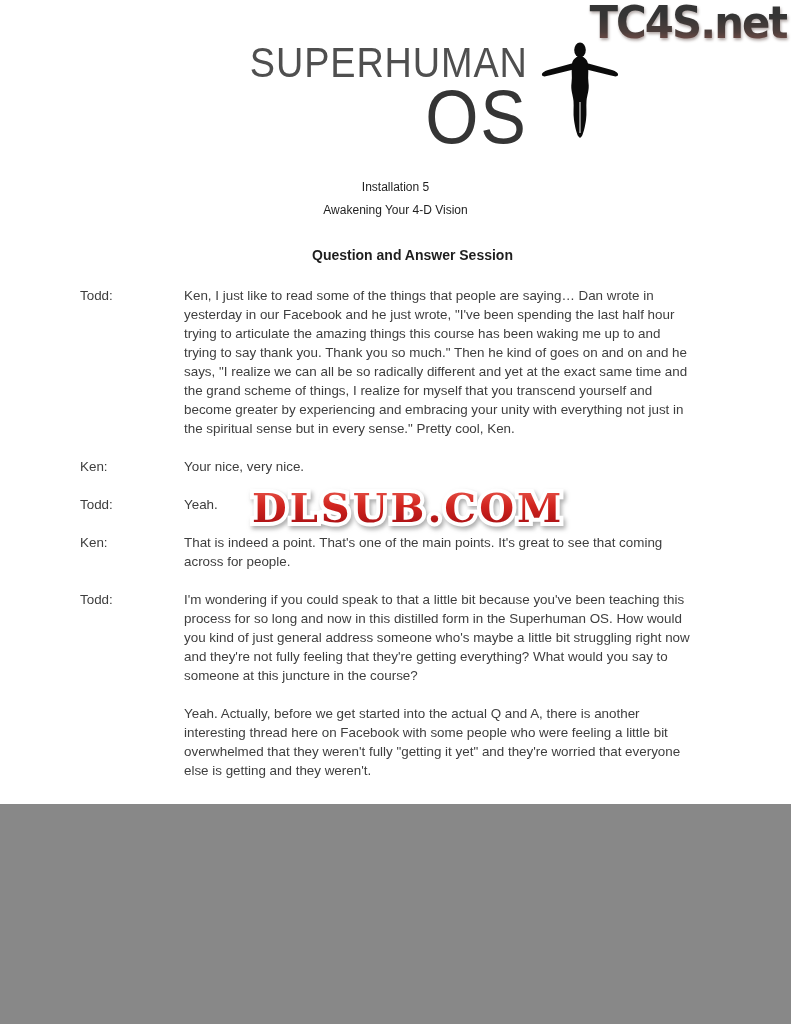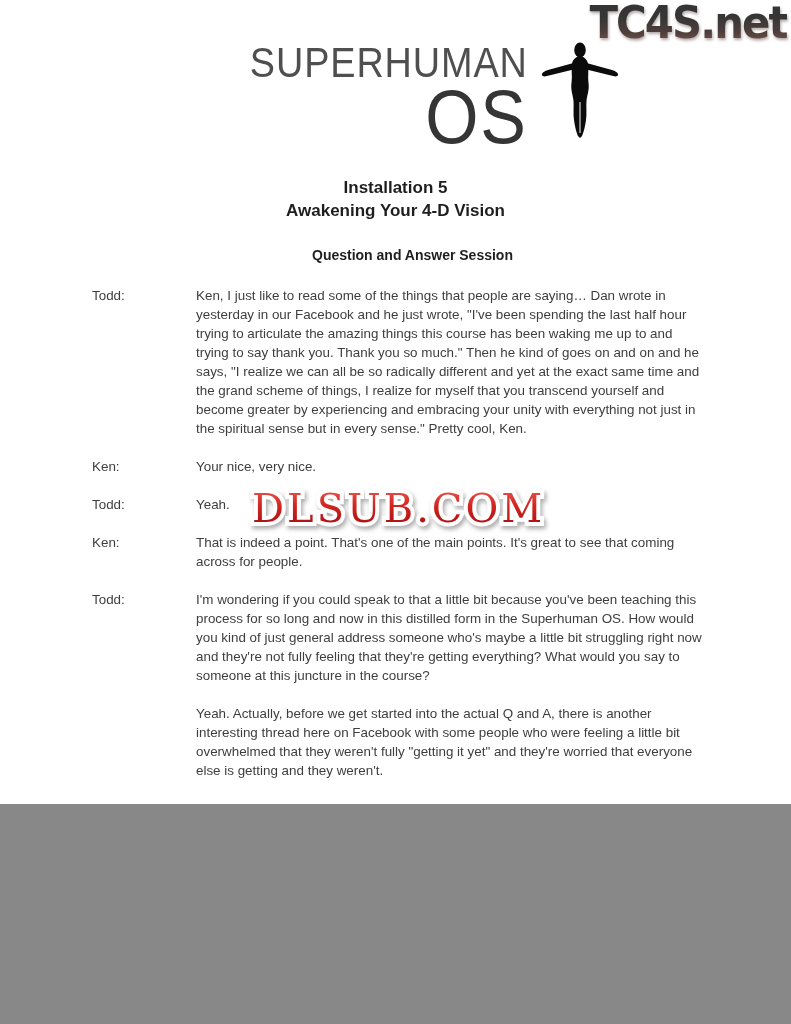--- a/index.html
+++ b/index.html
@@ -48,45 +48,45 @@
     font-weight:normal;color:#353535;letter-spacing:2px;
     margin-top:2px;
   }
   .logo-figure{position:absolute;top:42px;left:541px;width:78px;height:96px;}
 
   
   .title-block{
     position:absolute;top:176px;left:0;width:791px;
     text-align:center;color:#1e1e1e;
   }
-  .title-line{font-size:17px;line-height:23px;font-weight:bold;}
+  .title-line{font-size:12px;line-height:23px;font-weight:normal;}
   .subtitle{font-size:14px;line-height:18px;font-weight:bold;margin-top:24px;padding-left:34px;}
 
   
   .transcript{
-    position:absolute;top:286px;left:92px;width:625px;
+    position:absolute;top:286px;left:80px;width:625px;
     font-size:13.4px;line-height:19px;
   }
   .row{display:flex;align-items:flex-start;}
   .speaker{width:92px;flex:0 0 92px;}
   .speech{width:522px;flex:0 0 522px;}
   .speech p{margin:0 0 19px 12px;}
 
   
   .footer{
     position:absolute;top:926px;left:93px;width:647px;
     display:flex;justify-content:space-between;
     font-size:12.5px;line-height:15px;color:#3e3e3e;flex-direction:column;
   }
 
   
   .dlsub{
     position:absolute;top:484px;left:252px;
     font-family:"DejaVu Serif",serif;
-    font-weight:normal;font-size:40px;line-height:48px;
+    font-weight:bold;font-size:40px;line-height:48px;
     letter-spacing:3px;white-space:nowrap;
   }
   .dlsub .wm-outline{
     position:absolute;left:0;top:0;color:#ffffff;
     -webkit-text-stroke:8px #ffffff;
     filter:drop-shadow(2px 3px 2px rgba(110,110,110,.55));
   }
   .dlsub .wm-fill{position:relative;color:#c2181c;}
   @supports ((-webkit-background-clip:text) or (background-clip:text)){
     .dlsub .wm-fill{

